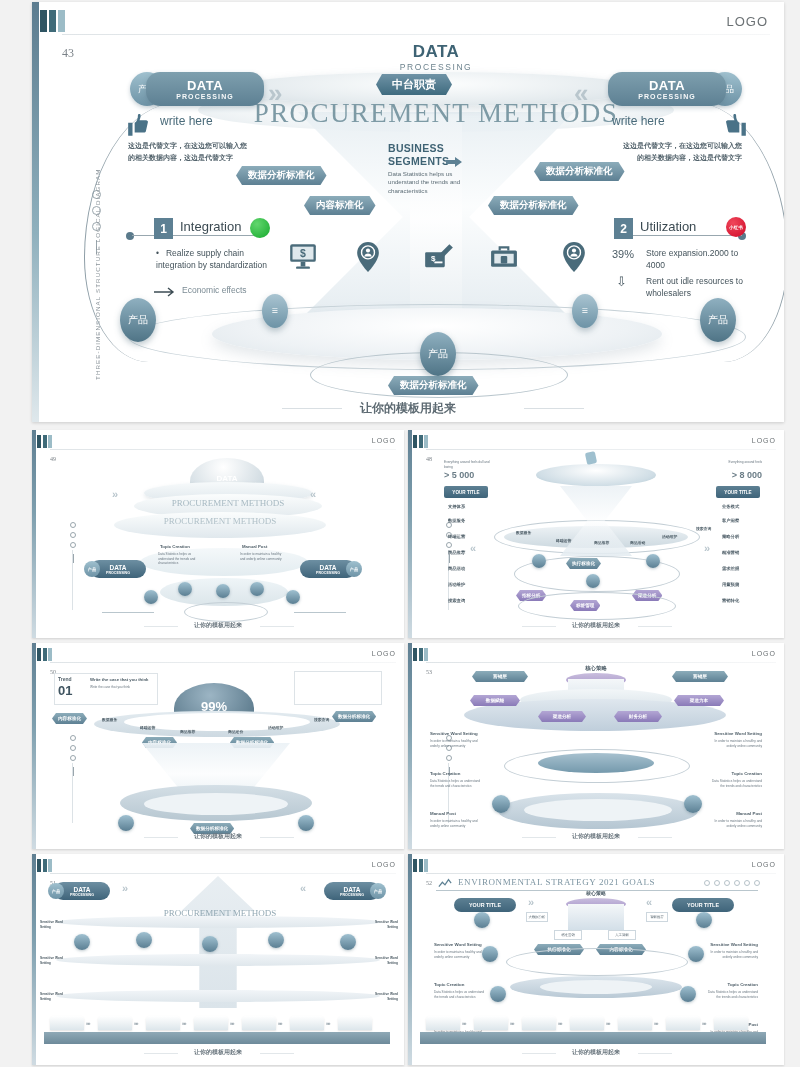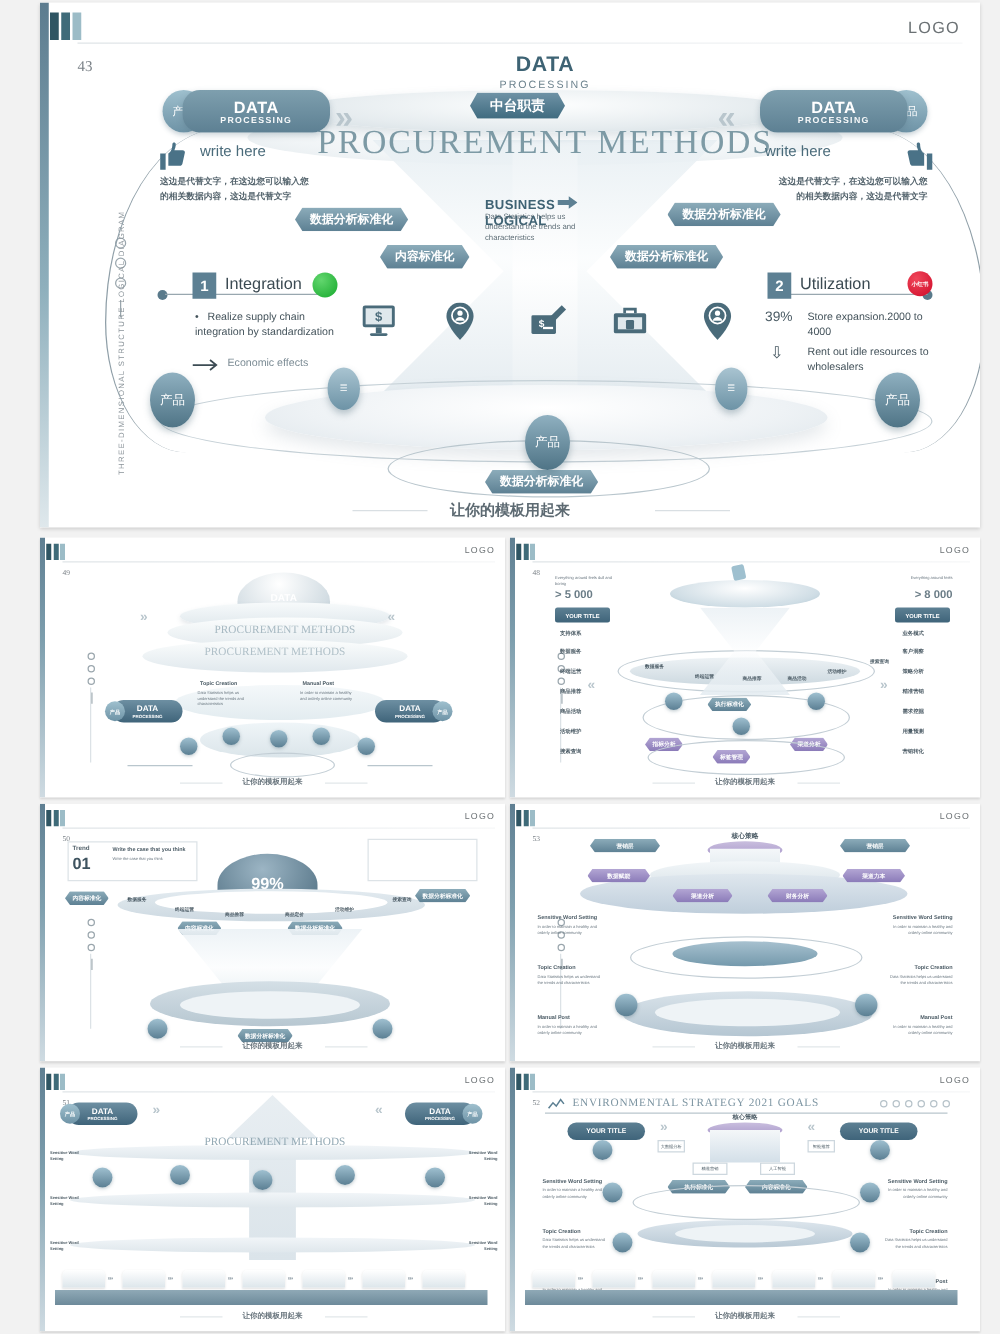--- a/index.html
+++ b/index.html
@@ -96,21 +96,21 @@
      clip-path:polygon(6px 0,calc(100% - 6px) 0,100% 50%,calc(100% - 6px) 100%,6px 100%,0 50%);
      box-shadow:0 1px 3px rgba(80,110,125,.35);}
   .tag-mid{height:21px;padding:0 16px;font-size:11px;
      background:linear-gradient(180deg,#6f93a6,#3f6b7f);}
 
   .thumb{position:absolute;width:26px;height:26px;}
   .wh{position:absolute;font-size:12px;color:#4a6b7a;font-weight:400;}
   .cnbody{position:absolute;font-size:7px;line-height:12px;color:#53636c;font-weight:700;}
 
   .segtitle{position:absolute;font-size:10.5px;font-weight:700;color:#3f6374;
-     line-height:13px;letter-spacing:.3px;margin-top:16px;}
+     line-height:13px;letter-spacing:.3px;}
   .segbody{position:absolute;font-size:6.2px;line-height:8.4px;color:#5d6d76;width:78px;}
 
   .numbox{position:absolute;width:19px;height:21px;background:#5d8093;color:#fff;
      font-size:12px;display:flex;align-items:center;justify-content:center;font-weight:600;}
   .numlabel{position:absolute;font-size:13px;color:#3b4a52;}
   .numrule{position:absolute;height:1.4px;background:#98a7af;}
   .numdot{position:absolute;width:8px;height:8px;border-radius:50%;background:#5a7a8b;}
   .bullet{position:absolute;font-size:8.5px;line-height:11.5px;color:#44535b;width:112px;}
   .econ{position:absolute;font-size:8.5px;color:#7b8b94;}
   .badge-g{position:absolute;width:20px;height:20px;border-radius:50%;
@@ -233,21 +233,21 @@
 
     <svg class="thumb" style="left:630px;top:76px;transform:scaleX(-1);" viewBox="0 0 24 24">
       <path fill="#4a7287" d="M2 10h4v12H2zM8 10c2-1 3-4 3-7 0-1.6 2.5-1.6 2.5 0 0 1.8-.5 3.4-1 4.5h6c1.2 0 2 .9 1.7 2l-1.8 8c-.2.9-1 1.5-1.9 1.5H8z"></path>
     </svg>
     <div class="wh" style="left:520px;top:78px;">write here</div>
     <div class="cnbody" style="left:474px;top:104px;width:176px;text-align:right;">
       <span>这边是代替文字，在这边您可以输入您</span><br><span>的相关数据内容，这边是代替文字</span>
     </div>
 
     <div class="segtitle" style="left:296px;top:106px;">
-      <span>BUSINESS</span><br><span>LOGICAL</span>
+      <span>BUSINESS</span><br><span>SEGMENTS</span>
     </div>
     <svg style="position:absolute;left:354px;top:120px;width:16px;height:12px;" viewBox="0 0 16 12">
       <path fill="#5d8093" d="M0 4h9V1l7 5-7 5V8H0z"></path>
     </svg>
     <div class="segbody" style="left:296px;top:134px;">Data Statistics helps us understand the trends and characteristics</div>
 
     <div class="tag" style="left:144px;top:130px;">数据分析标准化</div>
     <div class="tag" style="left:212px;top:160px;">内容标准化</div>
     <div class="tag" style="left:442px;top:126px;">数据分析标准化</div>
     <div class="tag" style="left:396px;top:160px;">数据分析标准化</div>

